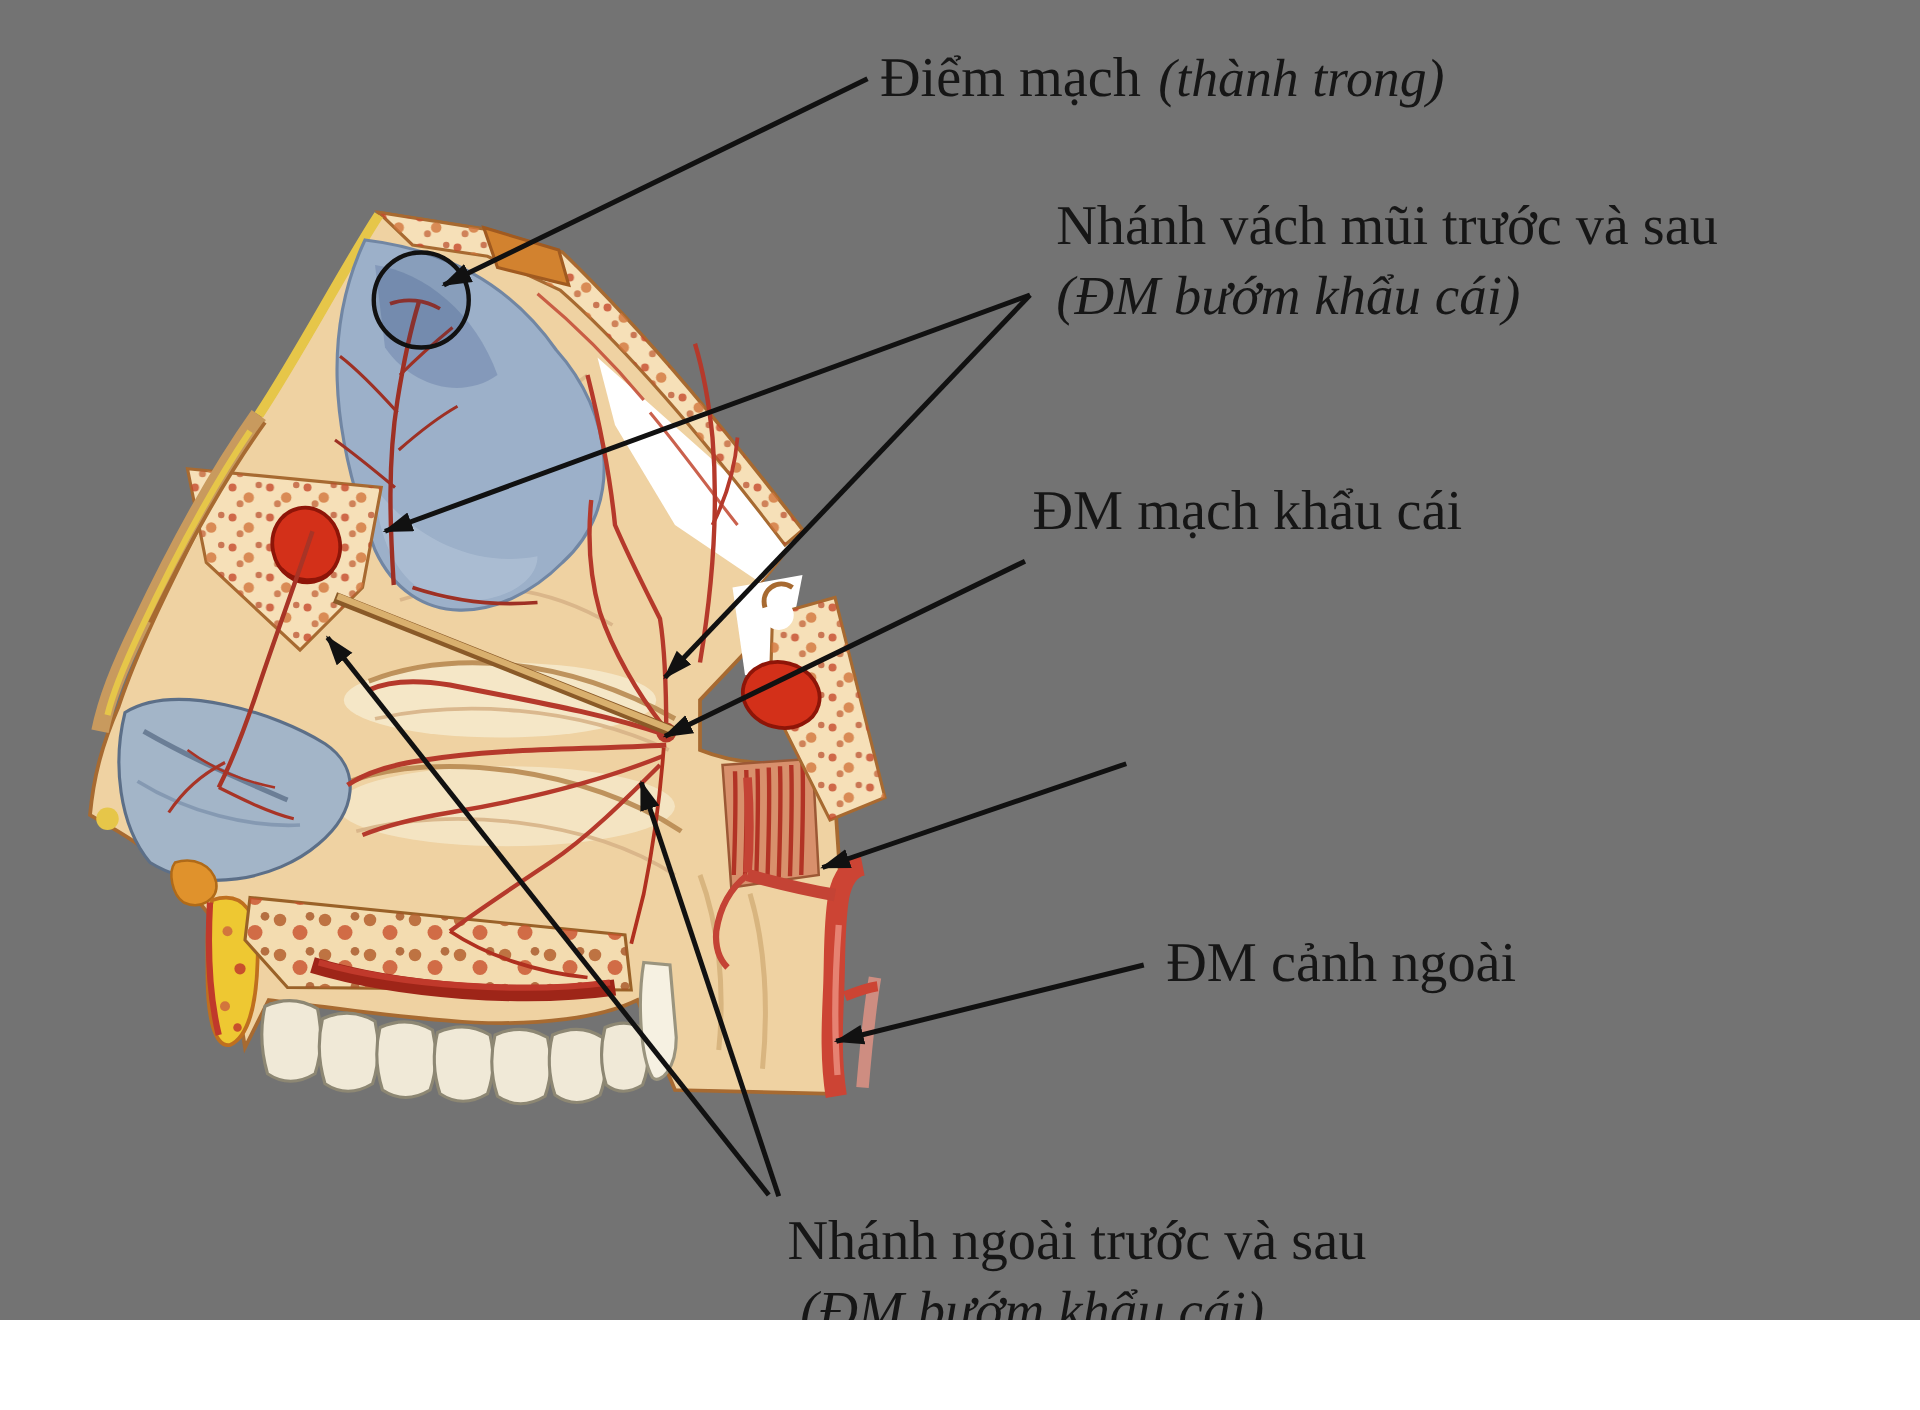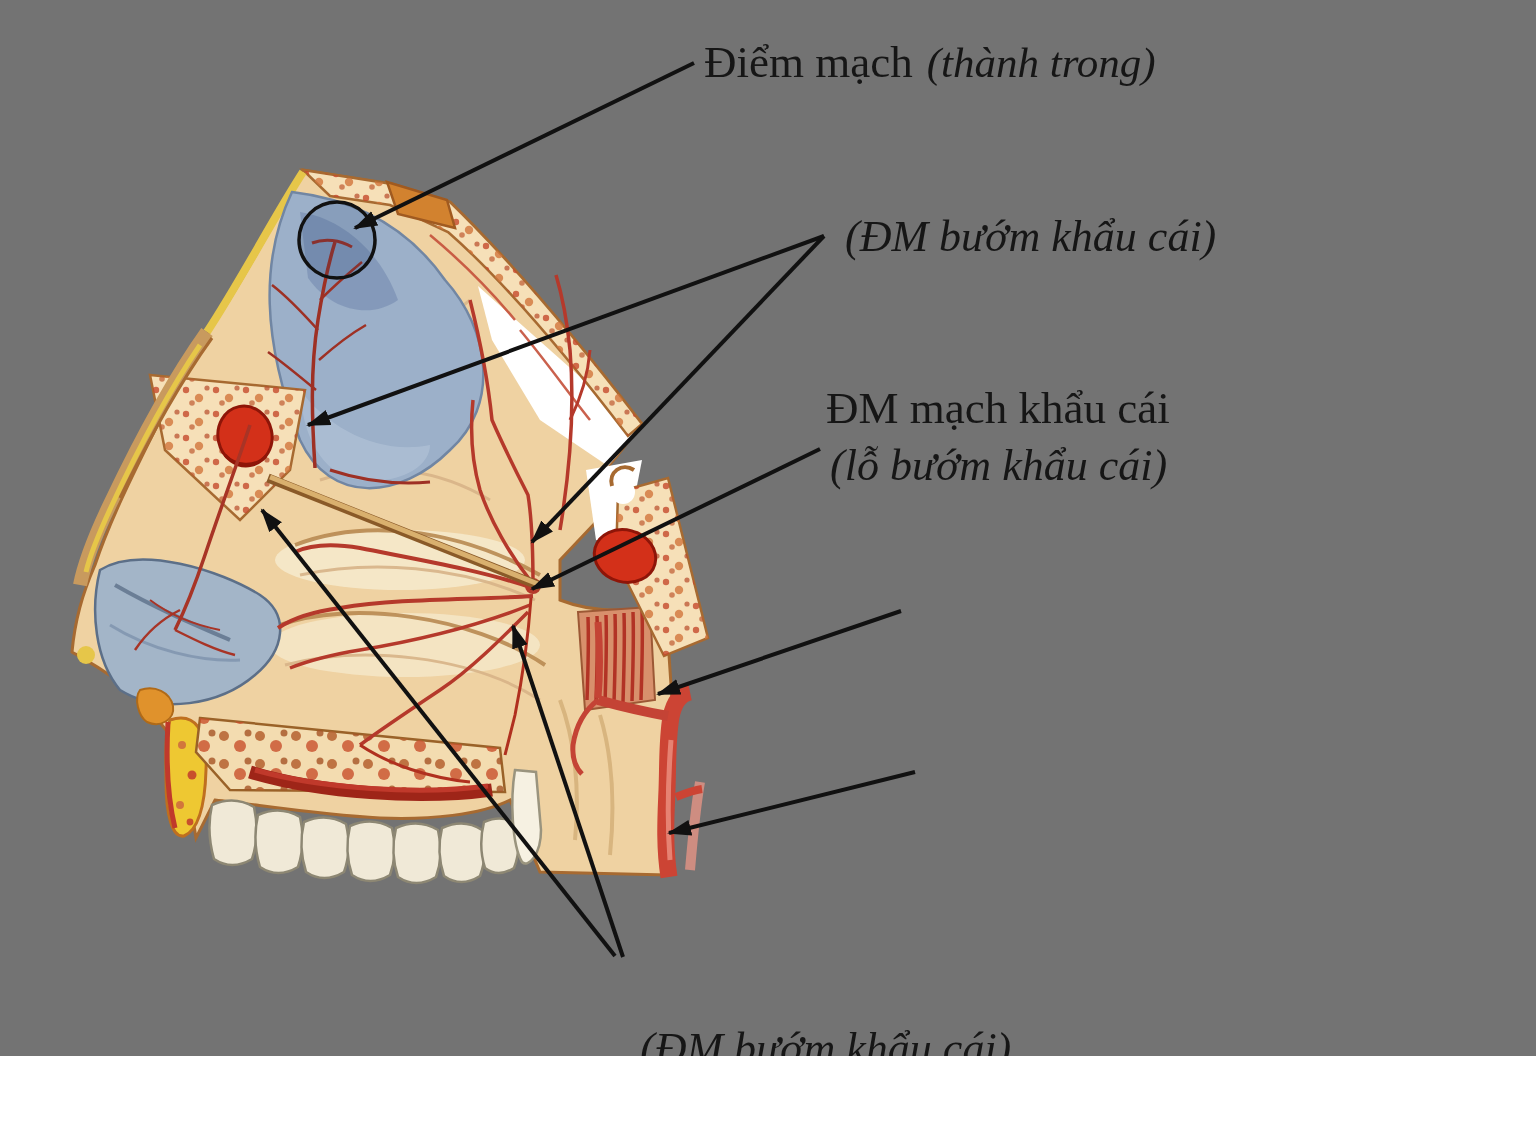--- a/index.html
+++ b/index.html
@@ -213,31 +213,37 @@
         <line x1="615" y1="956" x2="262" y2="510" marker-end="url(#ah)"></line>
         <line x1="623" y1="957" x2="513" y2="626" marker-end="url(#ah)"></line>
       </g>
     </g>
   </svg>
 
   <div class="lbl" style="left:704px;top:38px;">
     <span>Điểm mạch</span><span class="it inline-sub">(thành trong)</span>
   </div>
 
+  <div class="lbl" style="left:845px;top:156px;">
+    <span>Nhánh vách mũi trước và sau</span>
+  </div>
   <div class="sub" style="left:845px;top:211px;">
     <span>(ĐM bướm khẩu cái)</span>
   </div>
 
   <div class="lbl" style="left:826px;top:384px;">
     <span>ĐM mạch khẩu cái</span>
   </div>
-  <div class="sub" style="left:830px;top:440px;">
-    <span>(lỗ bướm khẩu cái)</span>
-  </div>
-
-
-
+
+
+  <div class="lbl" style="left:933px;top:746px;">
+    <span>ĐM cảnh ngoài</span>
+  </div>
+
+  <div class="lbl" style="left:630px;top:968px;">
+    <span>Nhánh ngoài trước và sau</span>
+  </div>
   <div class="sub" style="left:640px;top:1023px;">
     <span>(ĐM bướm khẩu cái)</span>
   </div>
 
   <div class="bottom-bar"></div>
 </div>
 
 </body></html>

